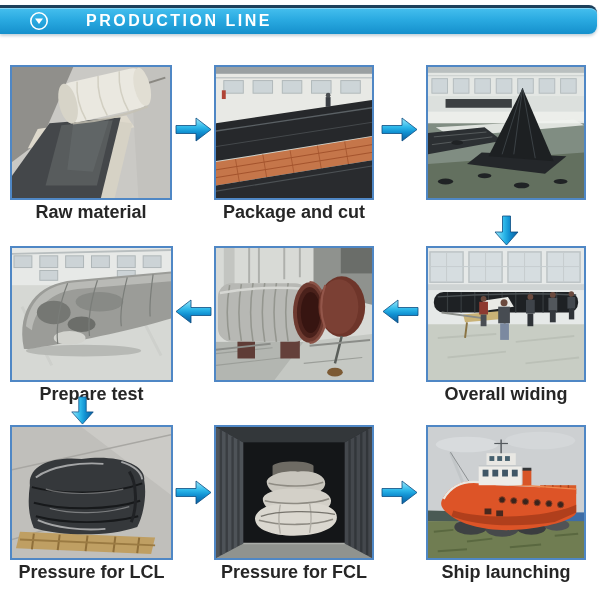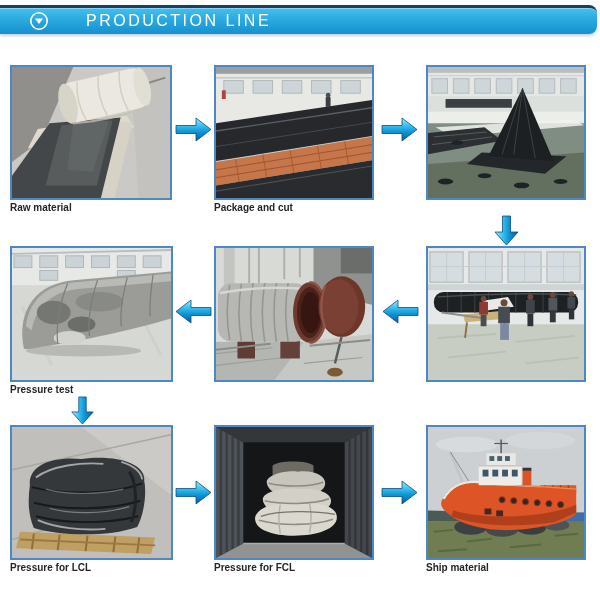--- a/index.html
+++ b/index.html
@@ -8,25 +8,25 @@
   .page{position:relative;width:600px;height:600px;background:#ffffff;overflow:hidden}
 
   
   .hbar{position:absolute;left:0;top:5px;width:597px;height:29px;
         border-radius:0 8px 8px 0;
         background:linear-gradient(180deg,#45bfee 0%,#2aaae1 45%,#1590cc 100%);
         border-top:3px solid #1d3f5a;
         box-shadow:0 2px 3px rgba(110,140,160,.4), inset 0 1px 0 rgba(255,255,255,.35)}
   .hicon{position:absolute;left:29px;top:11px;width:20px;height:20px}
   .htitle{position:absolute;left:86px;top:7px;height:28px;line-height:28px;
-          color:#ffffff;font-size:16px;font-weight:normal;letter-spacing:2.5px}
+          color:#ffffff;font-size:16px;font-weight:bold;letter-spacing:2.5px}
 
   .photo{position:absolute;border:2px solid #4f87c5;background:#d8d8d4}
   .photo svg{display:block;width:100%;height:100%}
-  .label{position:absolute;text-align:left;font-size:10px;font-weight:bold;color:#262626;white-space:nowrap}
+  .label{position:absolute;text-align:center;font-size:18px;font-weight:bold;color:#262626;white-space:nowrap}
   .arrow{position:absolute}
   .arrow svg{display:block;width:100%;height:100%}
 </style>
 </head>
 <body>
 
 <div class="page">
 
   <svg width="0" height="0" style="position:absolute" aria-hidden="true">
     <defs>
@@ -320,24 +320,25 @@
       <line x1="75" y1="27" x2="75" y2="13" stroke="#555a5e" stroke-width="1.5"></line>
       <line x1="68" y1="17" x2="82" y2="17" stroke="#555a5e" stroke-width="1.2"></line>
       <rect x="97" y="44" width="9" height="16" fill="#d85527"></rect>
       <rect x="97" y="42" width="9" height="3" fill="#333638"></rect>
       <line x1="52" y1="40" x2="96" y2="40" stroke="#c4c8ca" stroke-width="1.5"></line>
     </svg>
   </div>
 
   <div class="label" style="left:10px;top:202px;width:162px">Raw material</div>
   <div class="label" style="left:214px;top:202px;width:160px">Package and cut</div>
-  <div class="label" style="left:10px;top:384px;width:163px">Pressure test</div>
+  <div class="label" style="left:10px;top:384px;width:163px">Prepare test</div>
+  <div class="label" style="left:426px;top:384px;width:160px">Overall widing</div>
   <div class="label" style="left:10px;top:562px;width:163px">Pressure for LCL</div>
   <div class="label" style="left:214px;top:562px;width:160px">Pressure for FCL</div>
-  <div class="label" style="left:426px;top:562px;width:160px">Ship material</div>
+  <div class="label" style="left:426px;top:562px;width:160px">Ship launching</div>
 
   <div class="arrow" style="left:175px;top:116px;width:37px;height:27px">
     <svg viewBox="0 0 37 27">
         <polygon points="1,9.5 21,9.5 21,2 36,13.5 21,25 21,17.5 1,17.5" fill="url(#agv)" stroke="#0b4d82" stroke-width=".8" stroke-linejoin="round"></polygon>
       </svg>
   </div>
   <div class="arrow" style="left:381px;top:116px;width:37px;height:27px">
     <svg viewBox="0 0 37 27">
         <polygon points="1,9.5 21,9.5 21,2 36,13.5 21,25 21,17.5 1,17.5" fill="url(#agv)" stroke="#0b4d82" stroke-width=".8" stroke-linejoin="round"></polygon>
       </svg>

